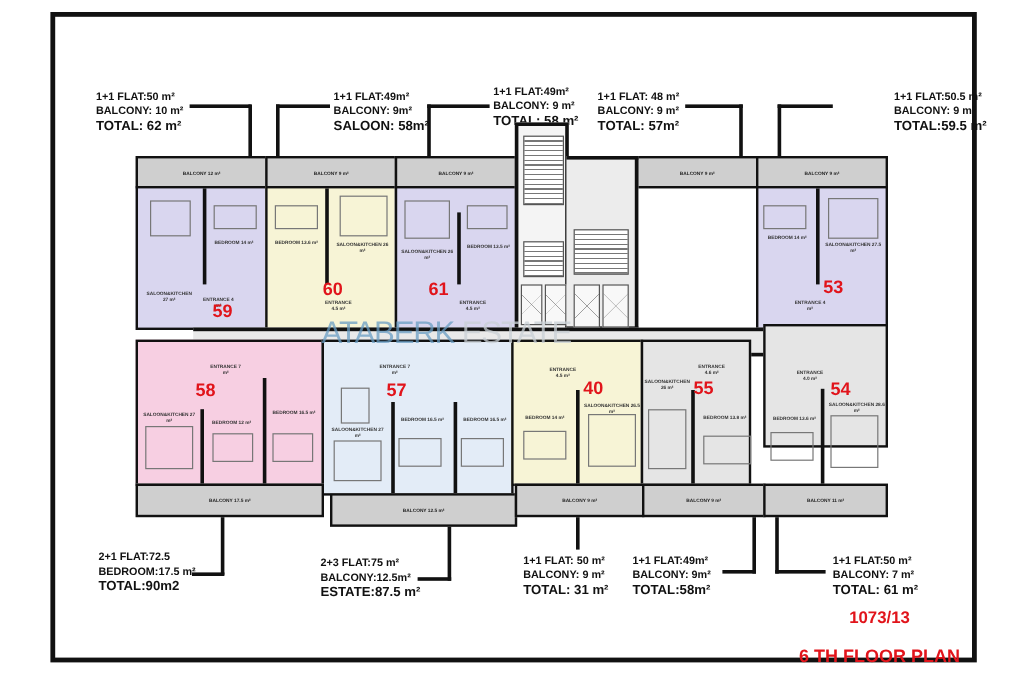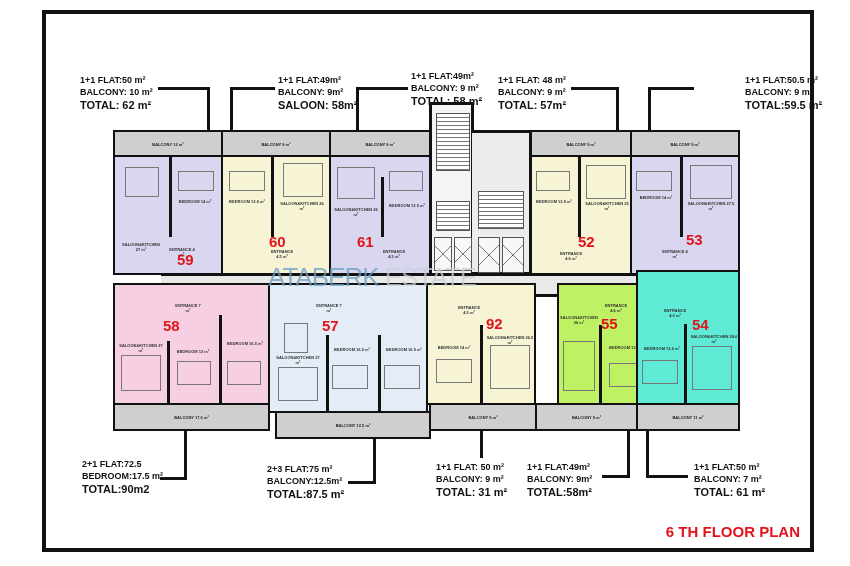--- a/index.html
+++ b/index.html
@@ -125,29 +125,20 @@
     <div class="stairs" style="left:4px;top:96px;width:34px;height:30px;"></div>
     <div class="elev" style="left:2px;top:132px;width:18px;height:34px;"></div>
     <div class="elev" style="left:22px;top:132px;width:18px;height:34px;"></div>
   </div>
   <div class="core" style="left:359px;top:0;width:60px;height:145px;background:#ececec;border-left:none;">
     <div class="stairs" style="left:6px;top:58px;width:46px;height:38px;"></div>
     <div class="elev" style="left:6px;top:104px;width:22px;height:36px;"></div>
     <div class="elev" style="left:30px;top:104px;width:22px;height:36px;"></div>
   </div>
 
-  <div class="unit" style="left:417px;top:25px;width:102px;height:120px;background:#f7f4d6;">
-    <div class="wall" style="left:46px;top:0;width:3px;height:80px;"></div>
-    <div class="furn" style="left:4px;top:14px;width:34px;height:20px;"></div>
-    <div class="furn" style="left:54px;top:8px;width:40px;height:34px;"></div>
-    <div class="room" style="left:2px;top:42px;width:40px;">BEDROOM 13.9 m²</div>
-    <div class="room" style="left:52px;top:44px;width:46px;">SALOON&amp;KITCHEN 25 m²</div>
-    <div class="room" style="left:26px;top:94px;width:26px;">ENTRANCE 4.6 m²</div>
-    <div class="num" style="left:46px;top:76px;">52</div>
-  </div>
   <div class="unit" style="left:517px;top:25px;width:110px;height:120px;background:#d9d6ef;">
     <div class="wall" style="left:48px;top:0;width:3px;height:80px;"></div>
     <div class="furn" style="left:4px;top:14px;width:36px;height:20px;"></div>
     <div class="furn" style="left:58px;top:8px;width:42px;height:34px;"></div>
     <div class="room" style="left:4px;top:38px;width:40px;">BEDROOM 14 m²</div>
     <div class="room" style="left:54px;top:44px;width:50px;">SALOON&amp;KITCHEN 27.5 m²</div>
     <div class="room" style="left:30px;top:92px;width:26px;">ENTRANCE 4 m²</div>
     <div class="num" style="left:54px;top:74px;">53</div>
   </div>
 
@@ -178,32 +169,32 @@
     <div class="room" style="left:46px;top:18px;width:26px;">ENTRANCE 7 m²</div>
     <div class="num" style="left:52px;top:32px;">57</div>
   </div>
   <div class="unit" style="left:313px;top:153px;width:110px;height:122px;background:#f7f4d6;">
     <div class="wall" style="left:52px;top:40px;width:3px;height:82px;"></div>
     <div class="furn" style="left:8px;top:74px;width:36px;height:24px;"></div>
     <div class="furn" style="left:62px;top:60px;width:40px;height:44px;"></div>
     <div class="room" style="left:6px;top:60px;width:40px;">BEDROOM 14 m²</div>
     <div class="room" style="left:58px;top:50px;width:48px;">SALOON&amp;KITCHEN 26.5 m²</div>
     <div class="room" style="left:28px;top:20px;width:26px;">ENTRANCE 4.5 m²</div>
-    <div class="num" style="left:58px;top:30px;">92</div>
-  </div>
-  <div class="unit" style="left:444px;top:153px;width:104px;height:122px;background:#bef264;">
+    <div class="num" style="left:58px;top:30px;">40</div>
+  </div>
+  <div class="unit" style="left:421px;top:153px;width:92px;height:122px;background:#e5e5e5;">
     <div class="wall" style="left:40px;top:40px;width:3px;height:82px;"></div>
     <div class="furn" style="left:4px;top:56px;width:32px;height:50px;"></div>
     <div class="furn" style="left:50px;top:78px;width:40px;height:24px;"></div>
     <div class="room" style="left:0px;top:30px;width:40px;">SALOON&amp;KITCHEN 26 m²</div>
     <div class="room" style="left:46px;top:60px;width:44px;">BEDROOM 13.8 m²</div>
     <div class="room" style="left:44px;top:18px;width:26px;">ENTRANCE 4.6 m²</div>
     <div class="num" style="left:42px;top:30px;">55</div>
   </div>
-  <div class="unit" style="left:523px;top:140px;width:104px;height:158px;background:#5eead4;">
+  <div class="unit" style="left:523px;top:140px;width:104px;height:103px;background:#e5e5e5;">
     <div class="wall" style="left:46px;top:52px;width:3px;height:83px;"></div>
     <div class="furn" style="left:4px;top:88px;width:36px;height:24px;"></div>
     <div class="furn" style="left:54px;top:74px;width:40px;height:44px;"></div>
     <div class="room" style="left:2px;top:74px;width:44px;">BEDROOM 13.6 m²</div>
     <div class="room" style="left:52px;top:62px;width:48px;">SALOON&amp;KITCHEN 28.6 m²</div>
     <div class="room" style="left:24px;top:36px;width:26px;">ENTRANCE 4.0 m²</div>
     <div class="num" style="left:54px;top:44px;">54</div>
   </div>
 
   <div class="balcony" style="left:0;top:273px;width:157px;height:28px;">
@@ -231,21 +222,21 @@
   <span class="l1">2+1 FLAT:72.5</span>
   <span class="l2">BEDROOM:17.5 m²</span>
   <span class="l3">TOTAL:90m2</span>
 </div>
 
 <div class="leader" style="left:373px;top:439px;width:3px;height:45px;"></div>
 <div class="leader" style="left:348px;top:481px;width:28px;height:3px;"></div>
 <div class="label" style="left:267px;top:463px;">
   <span class="l1">2+3 FLAT:75 m²</span>
   <span class="l2">BALCONY:12.5m²</span>
-  <span class="l3">TOTAL:87.5 m²</span>
+  <span class="l3">ESTATE:87.5 m²</span>
 </div>
 
 <div class="leader" style="left:480px;top:431px;width:3px;height:27px;"></div>
 <div class="label" style="left:436px;top:461px;">
   <span class="l1">1+1 FLAT: 50 m²</span>
   <span class="l2">BALCONY: 9 m²</span>
   <span class="l3">TOTAL: 31 m²</span>
 </div>
 
 <div class="leader" style="left:627px;top:431px;width:3px;height:47px;"></div>
@@ -258,14 +249,15 @@
 
 <div class="leader" style="left:646px;top:431px;width:3px;height:47px;"></div>
 <div class="leader" style="left:646px;top:475px;width:42px;height:3px;"></div>
 <div class="label" style="left:694px;top:461px;">
   <span class="l1">1+1 FLAT:50 m²</span>
   <span class="l2">BALCONY: 7 m²</span>
   <span class="l3">TOTAL: 61 m²</span>
 </div>
 
 <div class="title">
+  <span class="t1">1073/13</span>
   <span class="t2">6 TH FLOOR PLAN</span>
 </div>
 
 </body></html>

